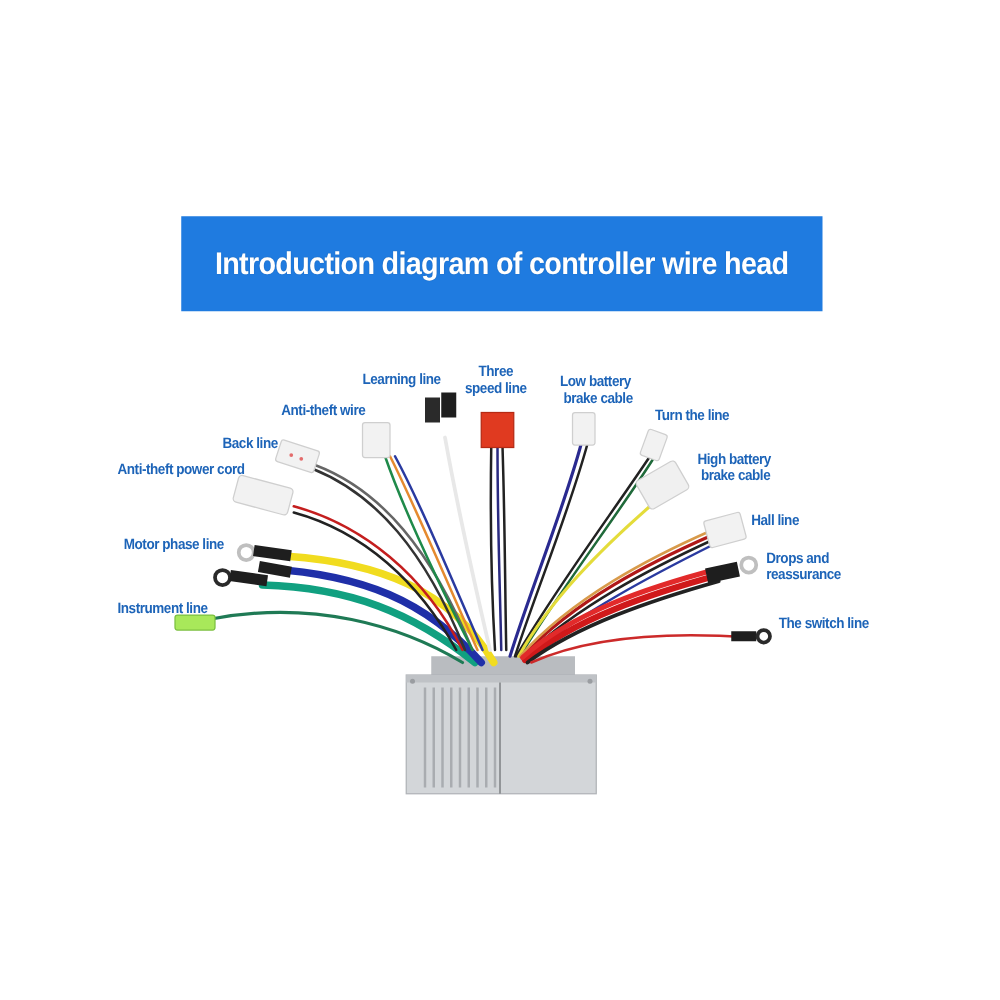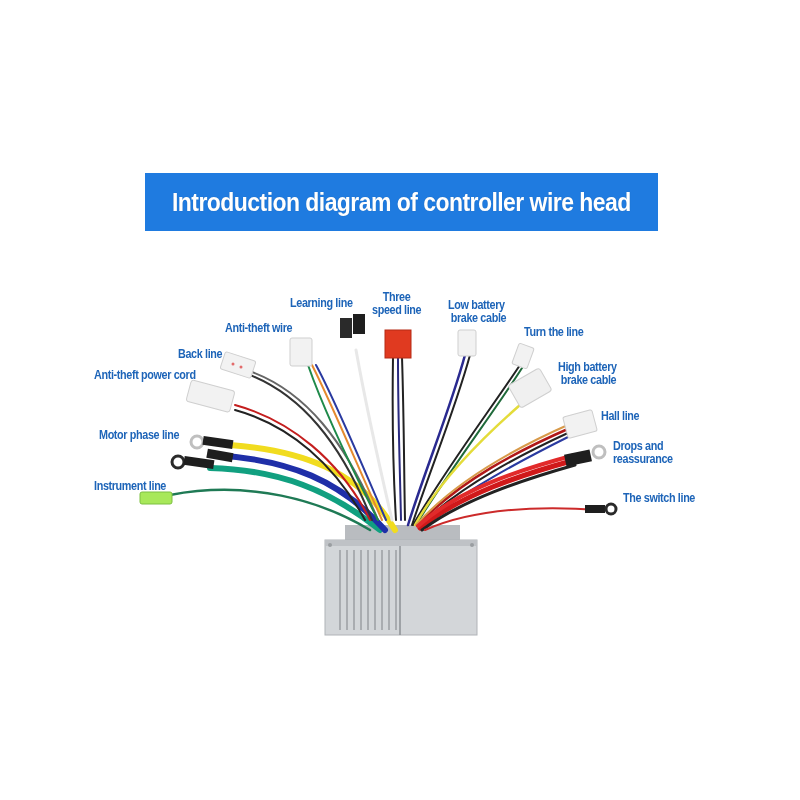--- a/index.html
+++ b/index.html
@@ -1,18 +1,18 @@
 <!DOCTYPE html>
 <html><head>
   <meta charset="utf-8">
   <style>
     html, body { margin: 0; padding: 0; background: #ffffff; }
     body { width: 800px; height: 800px; position: relative; overflow: hidden; font-family: "Liberation Sans", sans-serif; }
     .banner {
-      position: absolute; left: 145px; top: 173px; width: 513px; height: 58px;
+      position: absolute; left: 145px; top: 173px; width: 513px; height: 76px;
       background: #1f7be0; display: flex; align-items: center; justify-content: center;
     }
     .banner-text {
       color: #ffffff; font-family: "Liberation Sans", sans-serif; font-weight: bold;
       font-size: 25px; letter-spacing: -0.6px; transform: scaleX(0.92); white-space: nowrap;
       text-shadow: 0 0 1px rgba(0,0,0,0.25);
     }
     svg.diagram { position: absolute; left: 0; top: 0; }
     .label {
       position: absolute; color: #1d64b8; font-family: "Liberation Sans", sans-serif;

